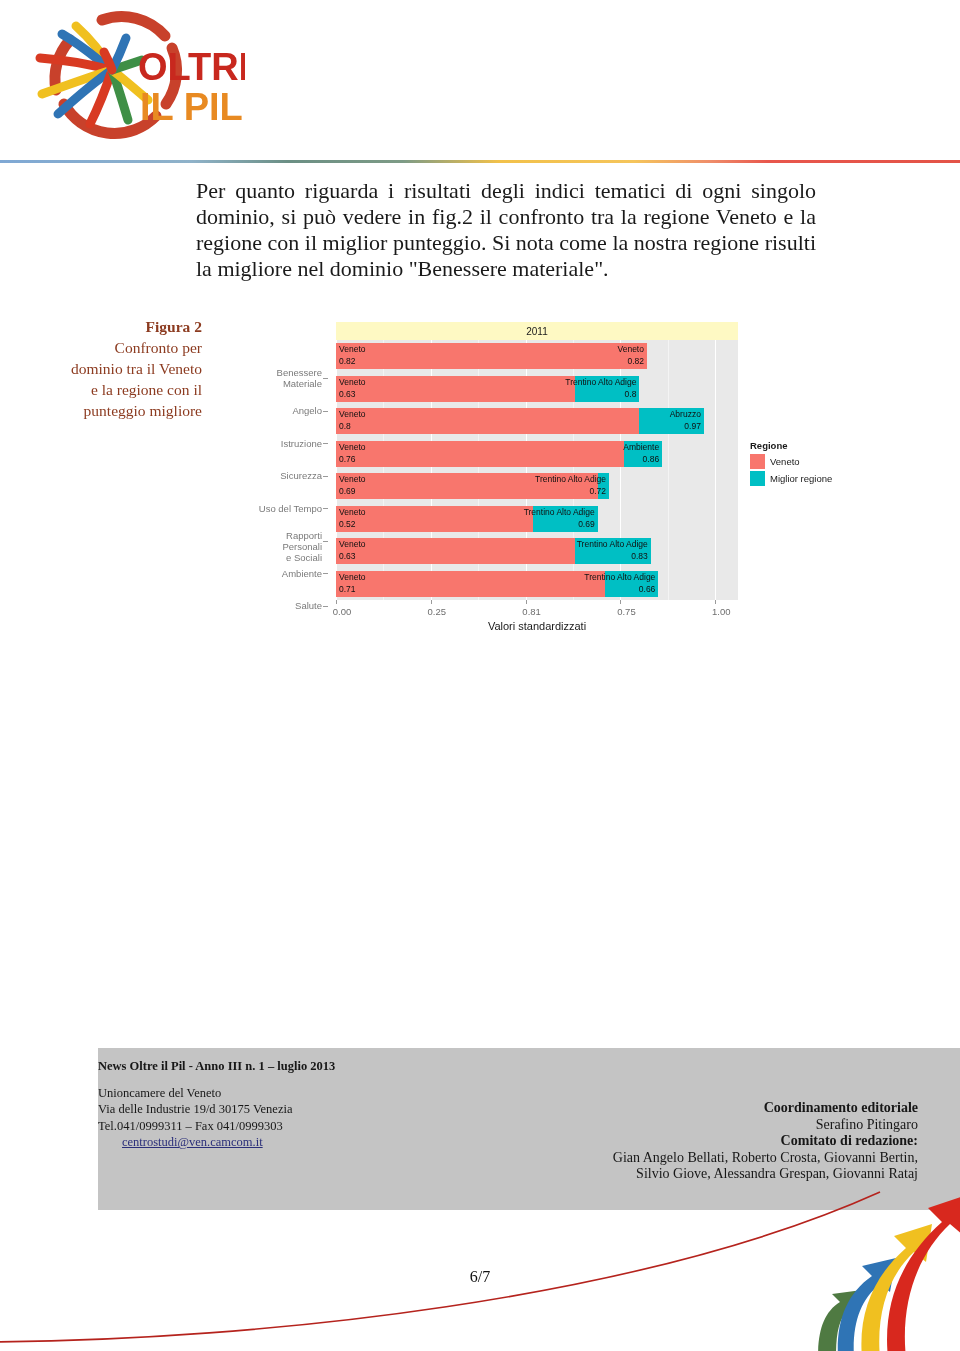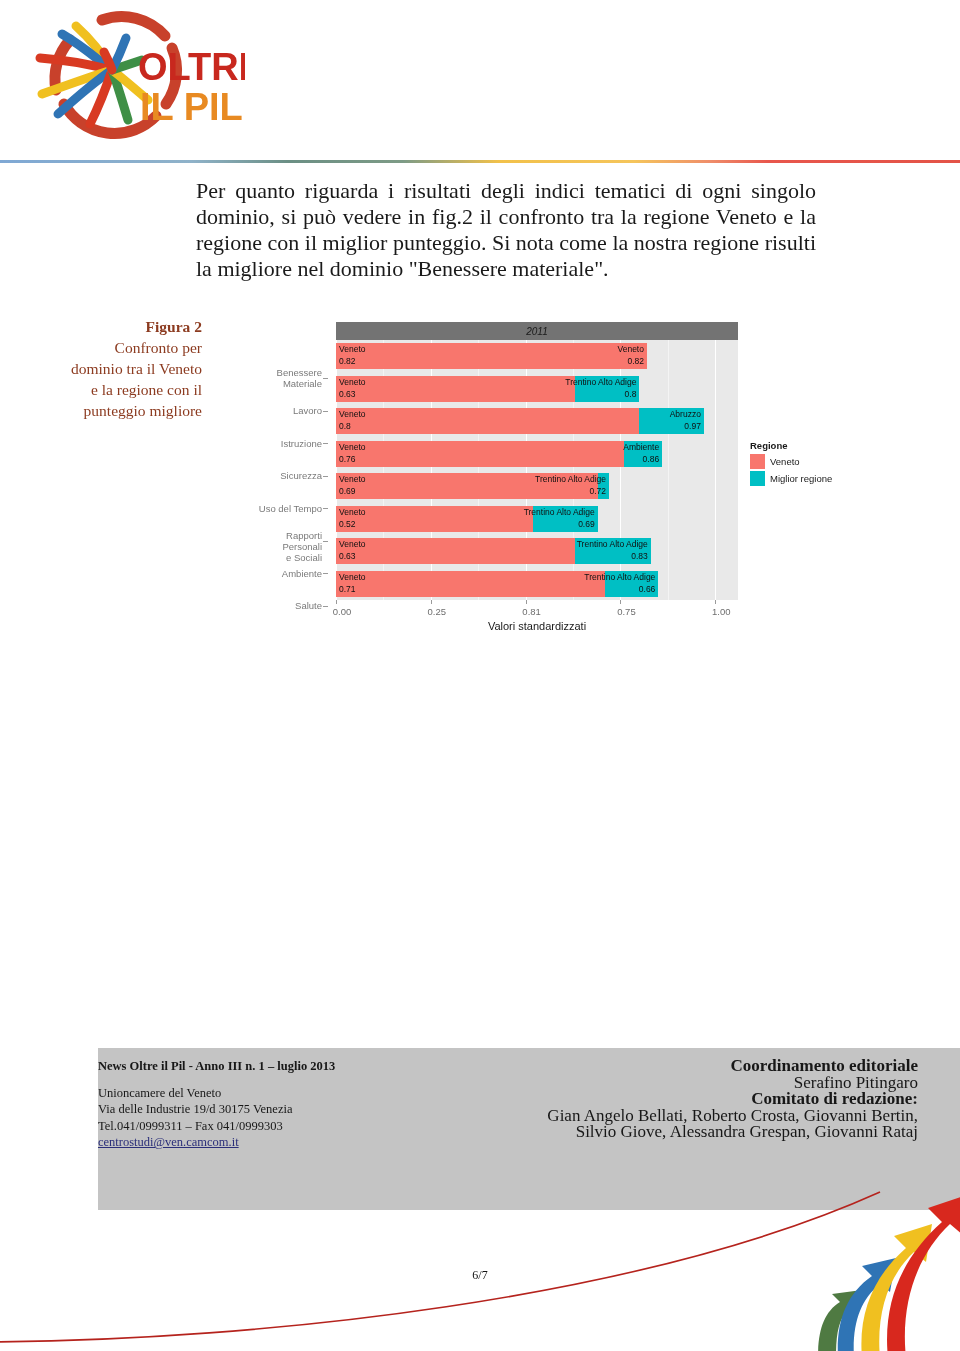--- a/index.html
+++ b/index.html
@@ -49,22 +49,22 @@
     position:absolute;left:0px;top:40px;width:72px;height:238px;
   }
   .ylab{
     position:absolute;right:8px;text-align:right;
     font-size:9.5px;color:#7a7a7a;line-height:11px;white-space:pre-line;
   }
   .ytick{position:absolute;right:2px;width:5px;height:1px;background:#9a9a9a;}
 
   .facet-strip{
     position:absolute;left:78px;top:0px;width:402px;height:18px;
-    background:#737373;color:#1a1a1a;font-size:10px;
-    display:flex;align-items:center;justify-content:center;font-style:italic;
+    background:#fef9c3;color:#1a1a1a;font-size:10px;
+    display:flex;align-items:center;justify-content:center;
   }
   .panel{
     position:absolute;left:78px;top:18px;width:402px;height:260px;
     background:#e9e9e9;overflow:hidden;
   }
   .gridline{position:absolute;top:0;width:1px;height:260px;background:#ffffff;}
   .gridline.minor{background:#f4f4f4;}
 
   .bar-row{position:absolute;left:0;height:26px;width:402px;}
   .seg{position:absolute;top:0;height:26px;}
@@ -102,32 +102,32 @@
   
   #footer{
     position:absolute;left:98px;top:1048px;width:862px;height:162px;
     background:#c4c4c4;
   }
   #footer-left{
     position:absolute;left:98px;top:1058px;width:360px;
     font-size:12.5px;line-height:16.5px;color:#171717;
   }
   #footer-right{
-    position:absolute;left:470px;top:1058px;width:448px;
-    font-size:17px;line-height:16.5px;color:#171717;text-align:right;
+    position:absolute;left:470px;top:1100px;width:448px;
+    font-size:14px;line-height:16.5px;color:#171717;text-align:right;
   }
   .b{font-weight:bold;}
-  .mail{color:#2b2f7a;text-decoration:underline;}
+  .mail{color:#2b2f7a;text-decoration:underline;margin-left:24px;}
   .sp{height:10px;}
 
   
   #bottom-deco{position:absolute;left:0;top:1190px;width:960px;height:161px;}
   #page-num{
     position:absolute;left:0;top:1268px;width:960px;text-align:center;
-    font-size:12px;color:#111;
+    font-size:16px;color:#111;
   }
 </style>
 </head>
 <body>
 
 <div id="header">
   <div id="logo">
     <svg width="225" height="140" viewBox="0 0 225 140" xmlns="http://www.w3.org/2000/svg">
 
       <path d="M82,12 A58,58 0 0,1 145,28" stroke="#c8412b" stroke-width="11" fill="none" stroke-linecap="round"></path>
@@ -267,21 +267,21 @@
           <div class="right-group" style="position: absolute; left: 0px; top: 0px; width: 322.358px; height: 26px;">
             <span class="seg-label lbl-name">Trentino Alto Adige</span>
             <span class="seg-label lbl-val">0.66</span>
           </div>
         </div>
       </div>
     <div class="axis-y-labels" id="ylabels">
         <div class="ylab" style="top: 5.25px;">Benessere
 Materiale</div>
         <div class="ytick" style="top: 16.25px;"></div>
-        <div class="ylab" style="top: 43.25px;">Lavoro</div>
+        <div class="ylab" style="top: 43.25px;">Angelo</div>
         <div class="ytick" style="top: 48.75px;"></div>
         <div class="ylab" style="top: 75.75px;">Istruzione</div>
         <div class="ytick" style="top: 81.25px;"></div>
         <div class="ylab" style="top: 108.25px;">Sicurezza</div>
         <div class="ytick" style="top: 113.75px;"></div>
         <div class="ylab" style="top: 140.75px;">Uso del Tempo</div>
         <div class="ytick" style="top: 146.25px;"></div>
         <div class="ylab" style="top: 167.75px;">Rapporti Personali
 e Sociali</div>
         <div class="ytick" style="top: 178.75px;"></div>

